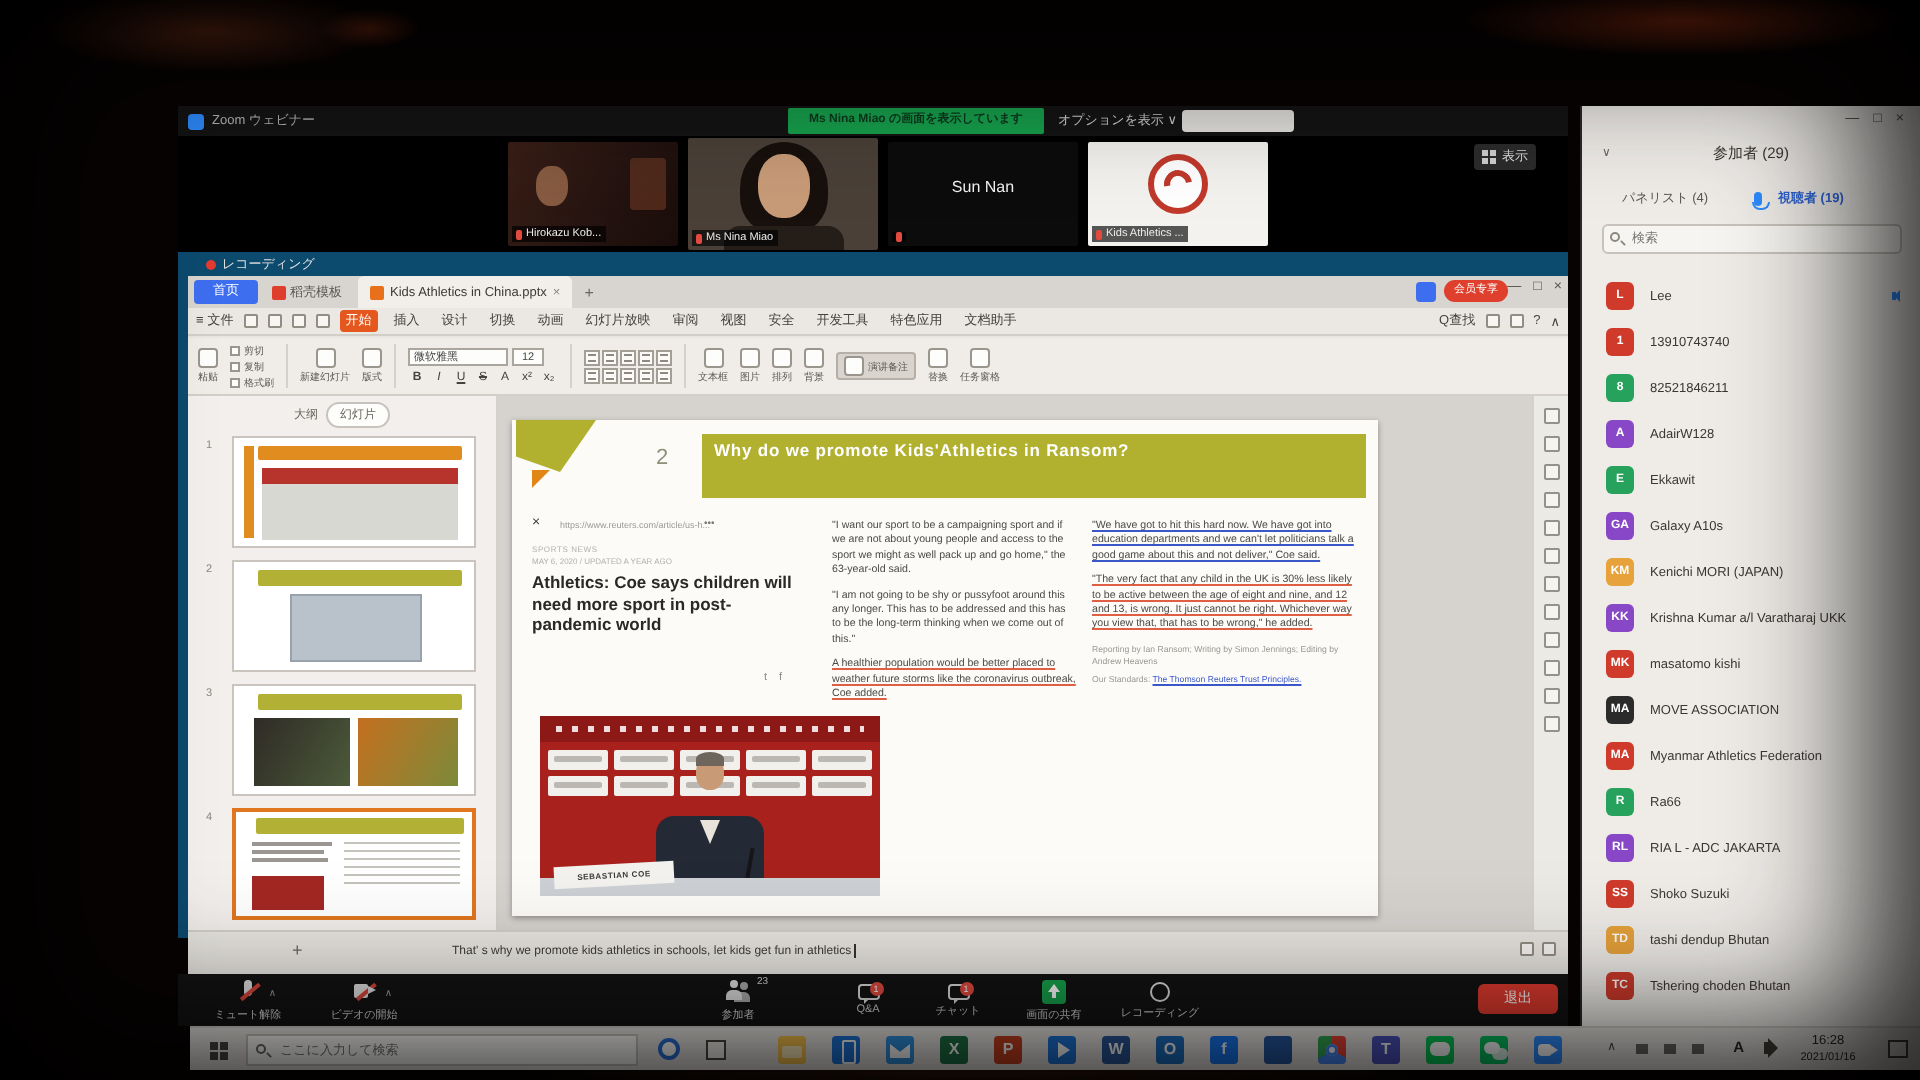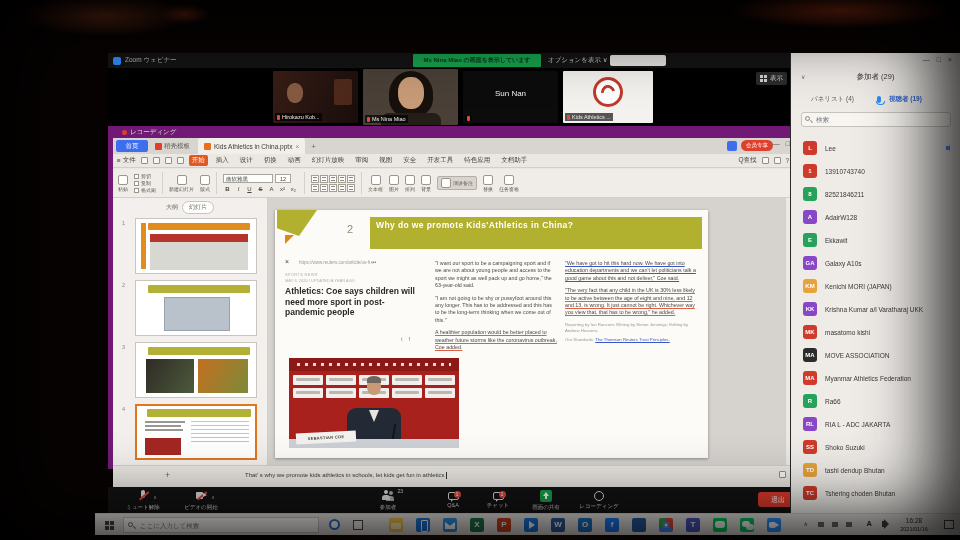--- a/index.html
+++ b/index.html
@@ -1,21 +1,21 @@
 <!DOCTYPE html>
 <html><head>
 <meta charset="utf-8">
 <style>
 *{margin:0;padding:0;box-sizing:border-box}
 body{background:#040201;font-family:"Liberation Sans","DejaVu Sans",sans-serif;width:960px;height:540px;overflow:hidden}
 .photo{position:relative;width:960px;height:540px;background:#070302;overflow:hidden}
 .photo::after{content:"";position:absolute;inset:0;box-shadow:inset 0 0 70px 25px rgba(0,0,0,.85);pointer-events:none;z-index:60}
 .blob{position:absolute;pointer-events:none}
 
-.zoom-win{position:absolute;left:108px;top:53px;width:695px;height:416px;background:#701a75}
+.zoom-win{position:absolute;left:89px;top:53px;width:695px;height:416px;background:#0c4a6e}
 .zoom-titlebar{position:absolute;left:0;top:0;width:100%;height:15px;background:#141414;display:flex;align-items:center;padding:0 5px}
 .zoom-appicon{width:8px;height:8px;background:#2d8cff;border-radius:2px}
 .zoom-title{font-size:6.5px;color:#b5b5b5;margin-left:4px}
 .share-banner{position:absolute;left:305px;top:1px;width:128px;height:13px;background:#17a14d;color:#0b3a1d;font-size:6px;font-weight:bold;line-height:13px;text-align:center;border-radius:1px;white-space:nowrap;overflow:hidden}
 .options-btn{position:absolute;left:440px;top:3px;color:#cfcfcf;font-size:6.5px;white-space:nowrap}
 .pill-light{position:absolute;left:502px;top:2px;width:56px;height:11px;background:#e4e2de;border-radius:2px}
 .video-strip{position:absolute;left:0;top:15px;width:100%;height:58px;background:#000}
 .vtile{position:absolute;top:3px;height:52px;background:#111;overflow:hidden;border-radius:1px}
 .vname{position:absolute;left:2px;bottom:2px;background:rgba(0,0,0,.65);color:#ececec;font-size:5.5px;line-height:8px;padding:0 2px;display:flex;align-items:center;gap:2px;white-space:nowrap}
 .vmic{width:3px;height:5px;background:#e04a3f;border-radius:1px;flex:0 0 auto}
@@ -437,29 +437,29 @@
           <div class="tb-block" style="left:8px;top:32px;width:36px;height:17px;background:#a32722"></div>
         </div>
       </div>
 
       <div class="canvas">
         <div class="slide">
           <div class="deco-leaf"></div>
           <div class="deco-tri"></div>
           <div class="slide-num">2</div>
           <div class="banner">
-            <div class="l1">Why do we promote Kids'Athletics in China?</div>
+            <div class="l1">Why do we promote Kids'Athletics in Ransom?</div>
           </div>
           <div class="article">
             <span class="art-close">×</span>
             <span class="art-url">https://www.reuters.com/article/us-h...</span>
             <span class="art-dots">•••</span>
             <div class="meta1">SPORTS NEWS</div>
             <div class="meta2">MAY 6, 2020 / UPDATED A YEAR AGO</div>
-            <div class="headline">Athletics: Coe says children will need more sport in post-pandemic people</div>
+            <div class="headline">Athletics: Coe says children will need more sport in post-pandemic world</div>
             <div class="social">
               <span>t</span>
               <span>f</span>
             </div>
             <div class="photo-coe">
               <div class="coe-top"></div>
               <div class="coe-chips">
                 <span class="chip"></span>
                   <span class="chip"></span>
                   <span class="chip"></span>

